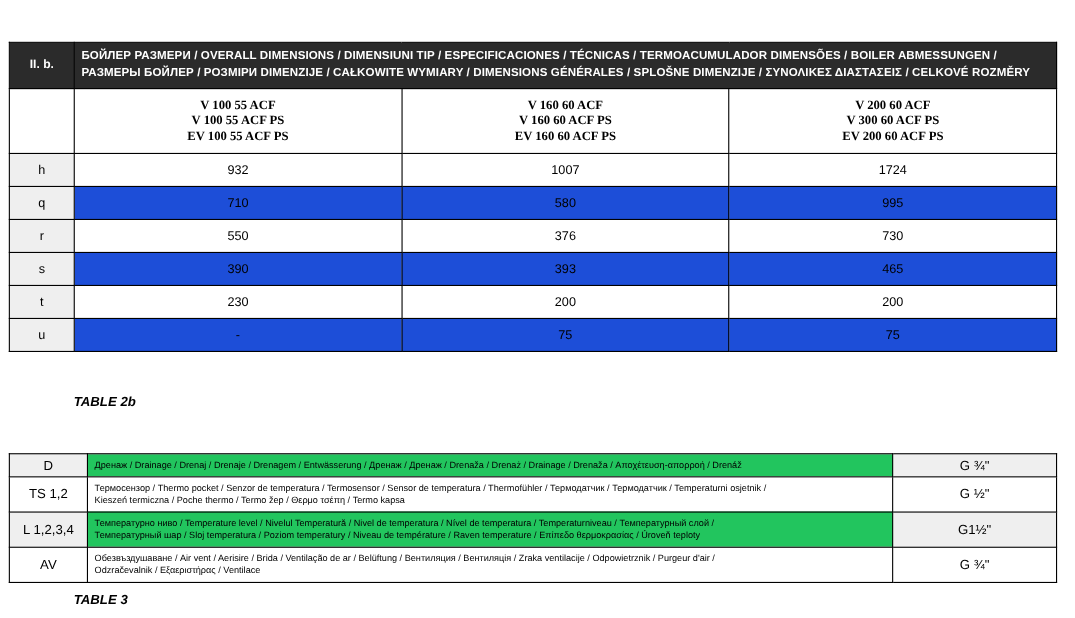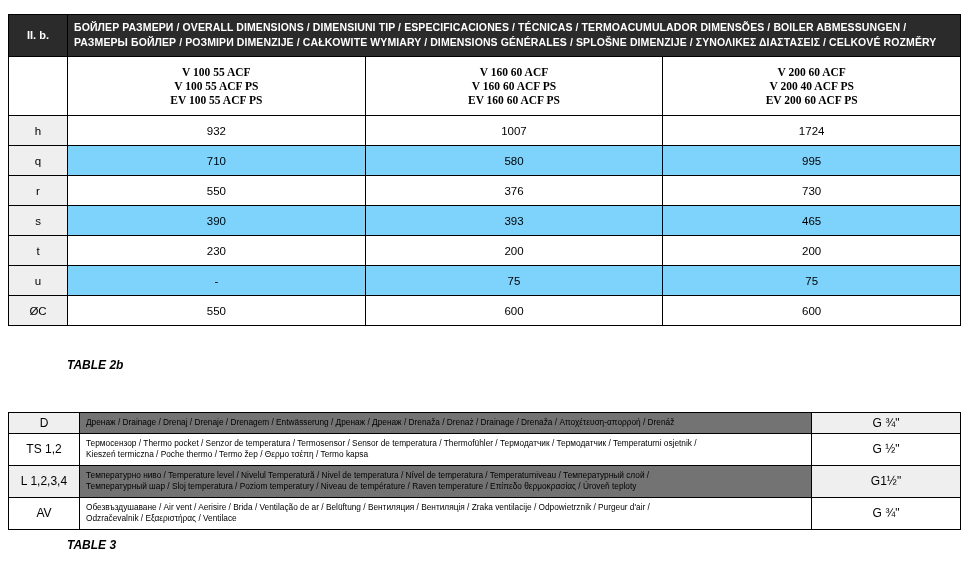--- a/index.html
+++ b/index.html
@@ -25,20 +25,21 @@
   .table2b-wrap {
     position: absolute;
     left: 8px;
     top: 14px;
     width: 953px;
   }
   table.t2b {
     border-collapse: collapse;
     width: 953px;
     table-layout: fixed;
+    margin-top: 24px;
   }
   table.t2b td, table.t2b th {
     border: 1px solid #000000;
     vertical-align: middle;
   }
   .hdr-row td {
     background: #2b2b2b;
     color: #ffffff;
     padding: 5px 6px 6px 6px;
   }
@@ -72,21 +73,21 @@
   }
   .rowlabel.shaded {
     background: #efefef;
   }
   .datacell {
     text-align: center;
     font-size: 11.5px;
     height: 27px;
   }
   .datacell.shaded {
-    background: #7dd3fc;
+    background: #1d4ed8;
   }
   .cap {
     position: absolute;
     font-style: italic;
     font-weight: bold;
     font-size: 12px;
     margin-left: 47px;
   }
   #cap2b { left: 20px; top: 358px; }
 
@@ -110,21 +111,21 @@
     width: 68px;
     text-align: center;
     font-size: 12px;
   }
   .t3-code.shaded { background: #efefef; }
   .t3-desc {
     font-size: 8.3px;
     line-height: 11.5px;
     padding: 4px 6px;
   }
-  .t3-desc.shaded { background: #737373; }
+  .t3-desc.shaded { background: #22c55e; }
   .t3-size {
     width: 146px;
     text-align: center;
     font-size: 12px;
   }
   .t3-size.shaded { background: #efefef; }
   #cap3 { left: 20px; top: 538px; }
 </style>
 </head>
 <body>
@@ -148,21 +149,21 @@
             <div>V 100 55 ACF PS</div>
             <div>EV 100 55 ACF PS</div>
           </td>
           <td>
             <div>V 160 60 ACF</div>
             <div>V 160 60 ACF PS</div>
             <div>EV 160 60 ACF PS</div>
           </td>
           <td>
             <div>V 200 60 ACF</div>
-            <div>V 200 40 ACF PS</div>
+            <div>V 300 60 ACF PS</div>
             <div>EV 200 60 ACF PS</div>
           </td>
         </tr>
 
         <tr>
           <td class="rowlabel shaded">h</td>
           <td class="datacell">932</td>
           <td class="datacell">1007</td>
           <td class="datacell">1724</td>
         </tr>
@@ -189,26 +190,20 @@
           <td class="datacell">230</td>
           <td class="datacell">200</td>
           <td class="datacell">200</td>
         </tr>
         <tr>
           <td class="rowlabel shaded">u</td>
           <td class="datacell shaded">-</td>
           <td class="datacell shaded">75</td>
           <td class="datacell shaded">75</td>
         </tr>
-        <tr>
-          <td class="rowlabel shaded">ØC</td>
-          <td class="datacell">550</td>
-          <td class="datacell">600</td>
-          <td class="datacell">600</td>
-        </tr>
       </tbody>
     </table>
   </div>
 
   <div class="cap" id="cap2b">TABLE 2b</div>
 
   <div class="table3-wrap">
     <table class="t3">
       <tbody>
         <tr>

